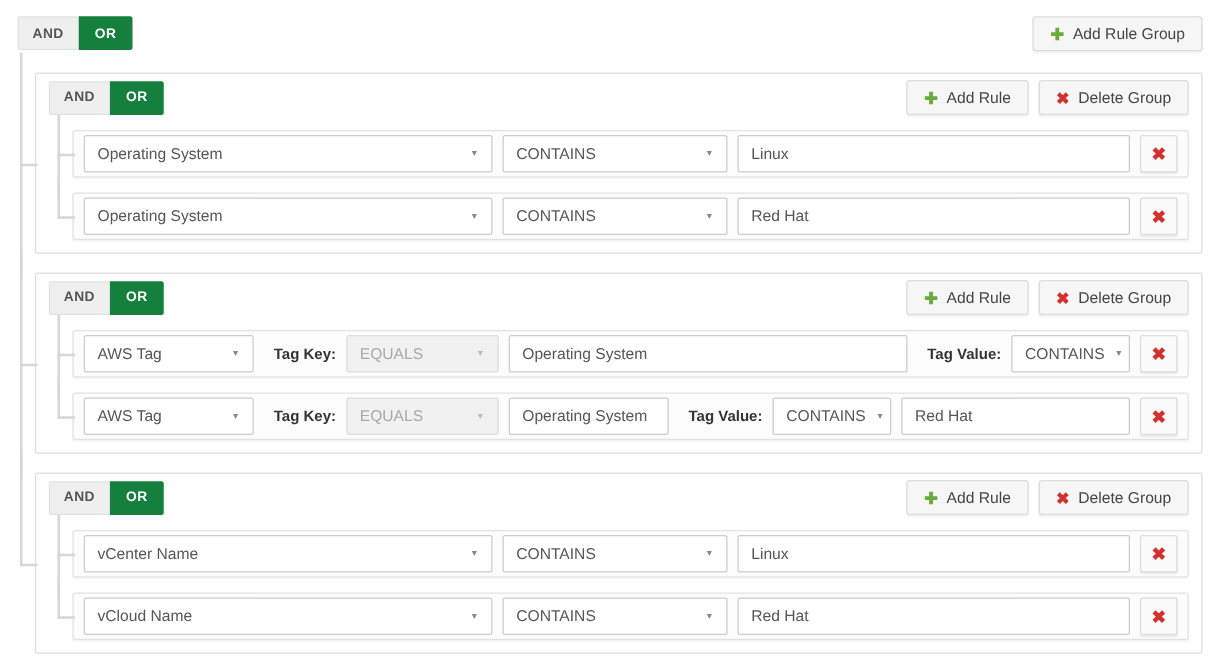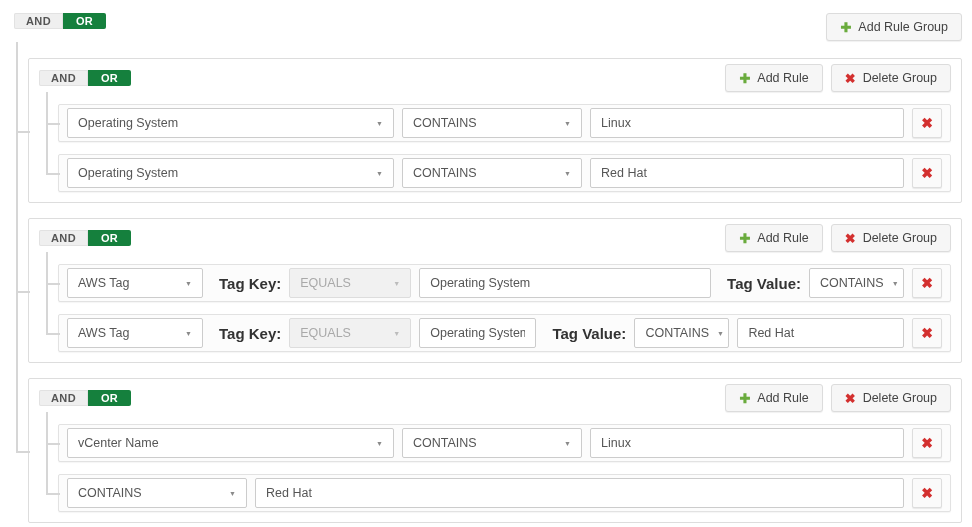--- a/index.html
+++ b/index.html
@@ -11,21 +11,21 @@
     overflow: hidden;
   }
   .page { width: 972px; height: 527px; padding: 13px 10px 0 14px; }
 
   
   .top-row { display: flex; justify-content: space-between; align-items: flex-start; margin-bottom: 17px; }
 
   
   .toggle { display: inline-flex; }
   .tbtn {
-    height: 16px; min-width: 43px; padding: 0 12px;
+    height: 27px; min-width: 43px; padding: 0 12px;
     display: inline-flex; align-items: center; justify-content: center;
     font-family: "Liberation Sans", sans-serif;
     font-size: 11px; font-weight: bold; letter-spacing: .4px;
     border: none; cursor: pointer;
   }
   .tbtn.and { background: #efefef; color: #555; border-radius: 2px 0 0 2px; box-shadow: inset 0 0 0 1px #e2e2e2; }
   .tbtn.or  { background: #15803d; color: #fff; border-radius: 0 2px 2px 0; }
 
   
   .btn {
@@ -100,21 +100,21 @@
   .w-keyop    { width: 122px; gap: 28px; }
   .w-keyval   { width: 128px; flex: none; }
   .w-valop    { width: 95px;  }
 
   .vinput {
     flex: 1 1 auto; min-width: 0; height: 30px; padding: 0 10px;
     border: 1px solid #ccc; border-radius: 2px; background: #fff;
     font-family: "Liberation Sans", sans-serif;
     font-size: 12.5px; color: #565656;
   }
-  .lbl { flex: none; margin-left: 8px; font-size: 15px; font-weight: bold; color: #333; white-space: nowrap; }
+  .lbl { flex: none; margin-left: 8px; font-size: 12px; font-weight: bold; color: #333; white-space: nowrap; }
 
   .xbtn {
     flex: none; width: 30px; height: 30px;
     display: flex; align-items: center; justify-content: center;
     background: #fafafa; border: 1px solid #ddd; border-radius: 2px;
     cursor: pointer; box-shadow: 0 1px 1px rgba(0,0,0,.08);
   }
   .xbtn .icon-x { font-size: 14px; }
 </style>
 </head>
@@ -272,20 +272,24 @@
           <div class="select w-op">
             <span>CONTAINS</span>
             <span class="caret">▼</span>
           </div>
           <input class="vinput" type="text" value="Linux" style="">
           <button class="xbtn">
             <span class="icon-x">✖</span>
           </button>
         </li>
         <li class="ritem">
+          <div class="select w-field">
+            <span>vCloud Name</span>
+            <span class="caret">▼</span>
+          </div>
           <div class="select w-op">
             <span>CONTAINS</span>
             <span class="caret">▼</span>
           </div>
           <input class="vinput" type="text" value="Red Hat" style="">
           <button class="xbtn">
             <span class="icon-x">✖</span>
           </button>
         </li>
       </ul>

